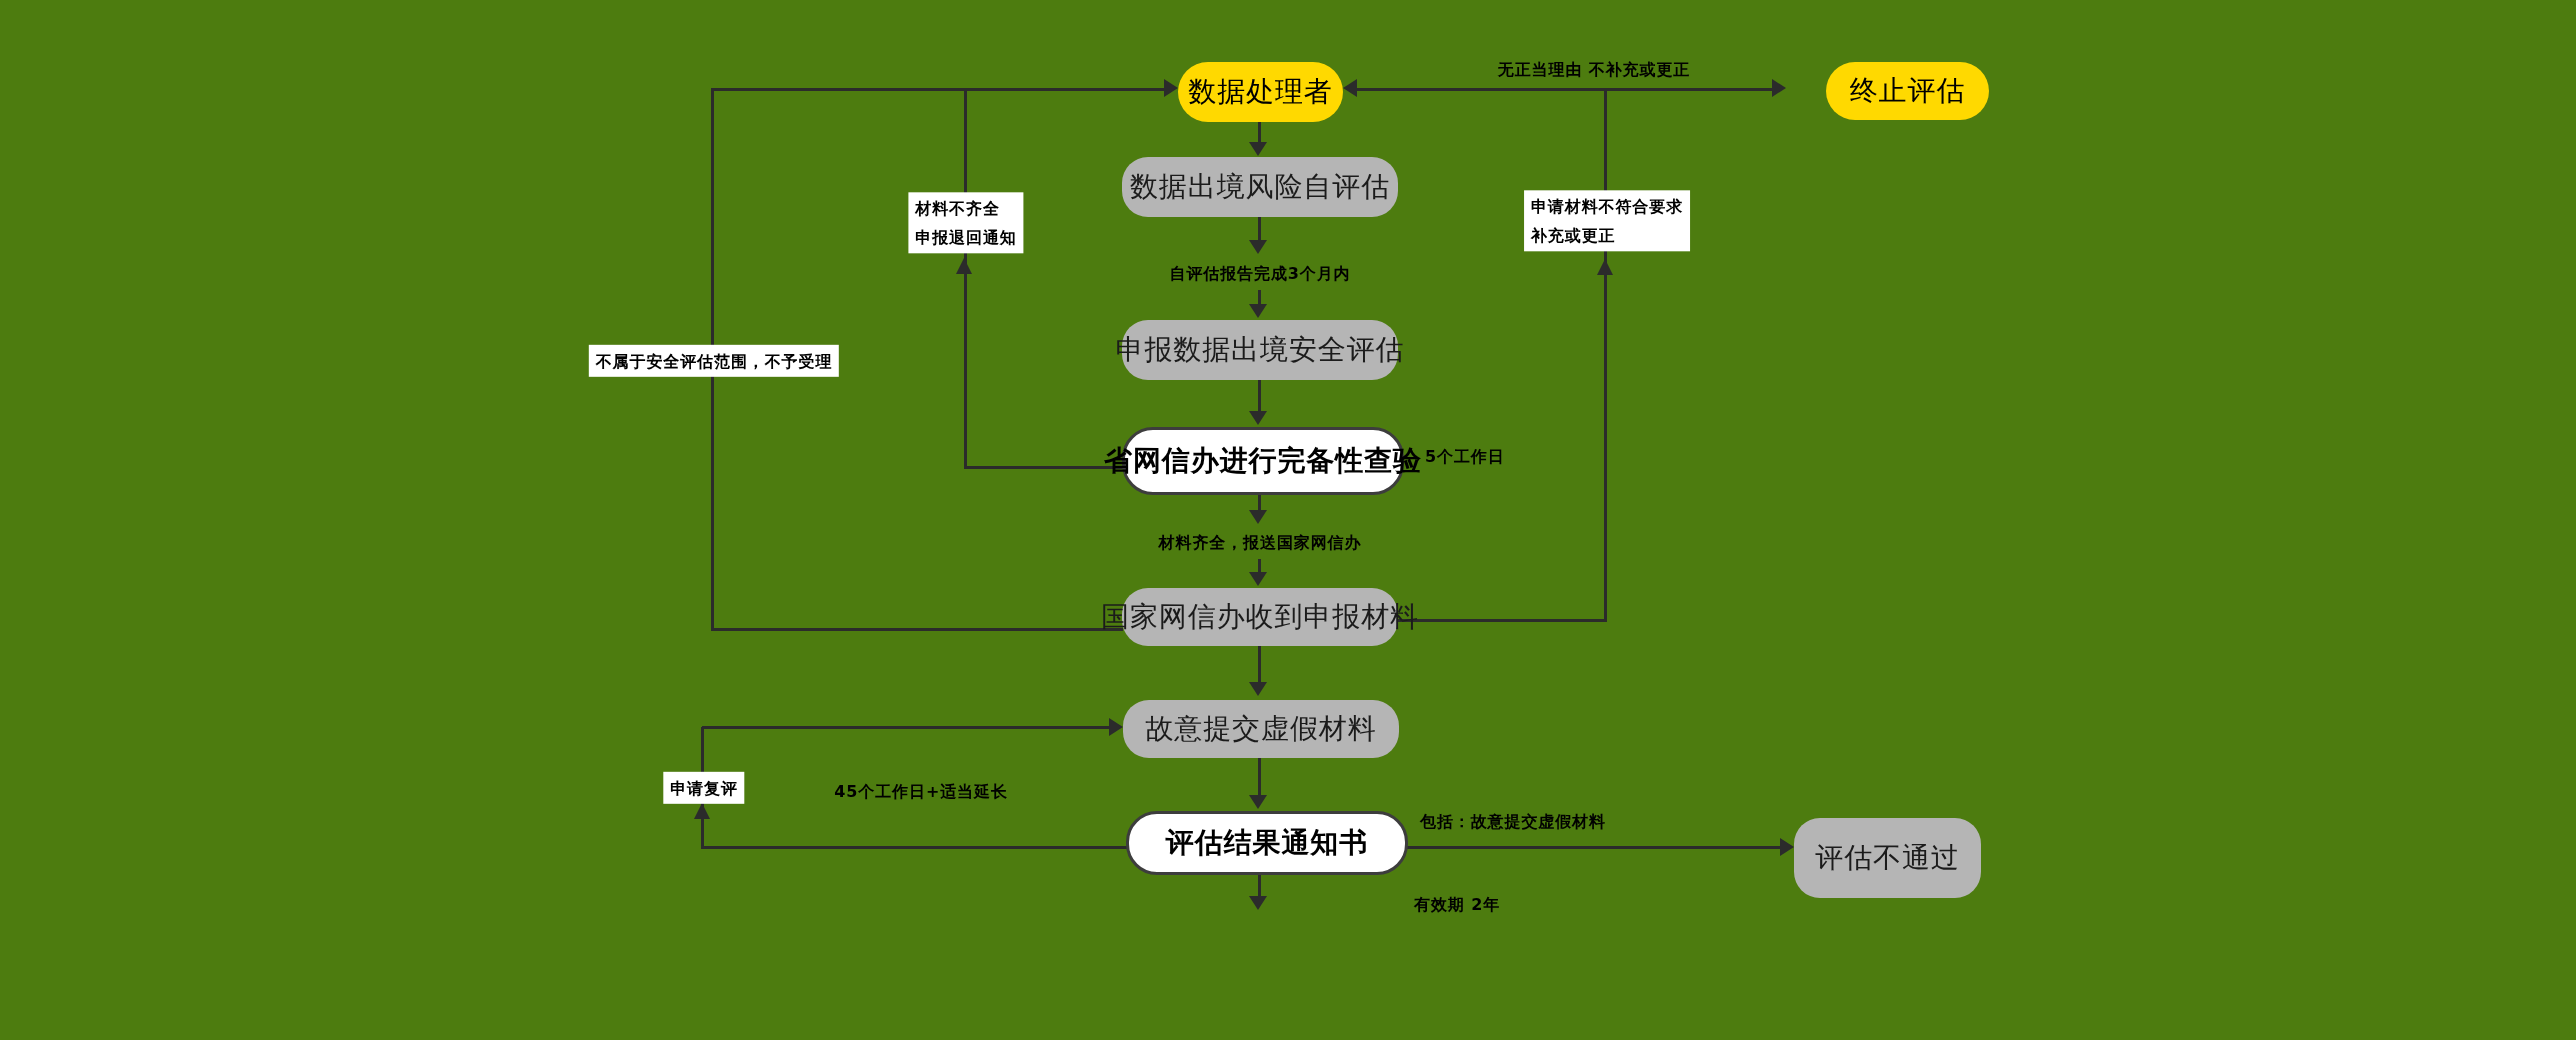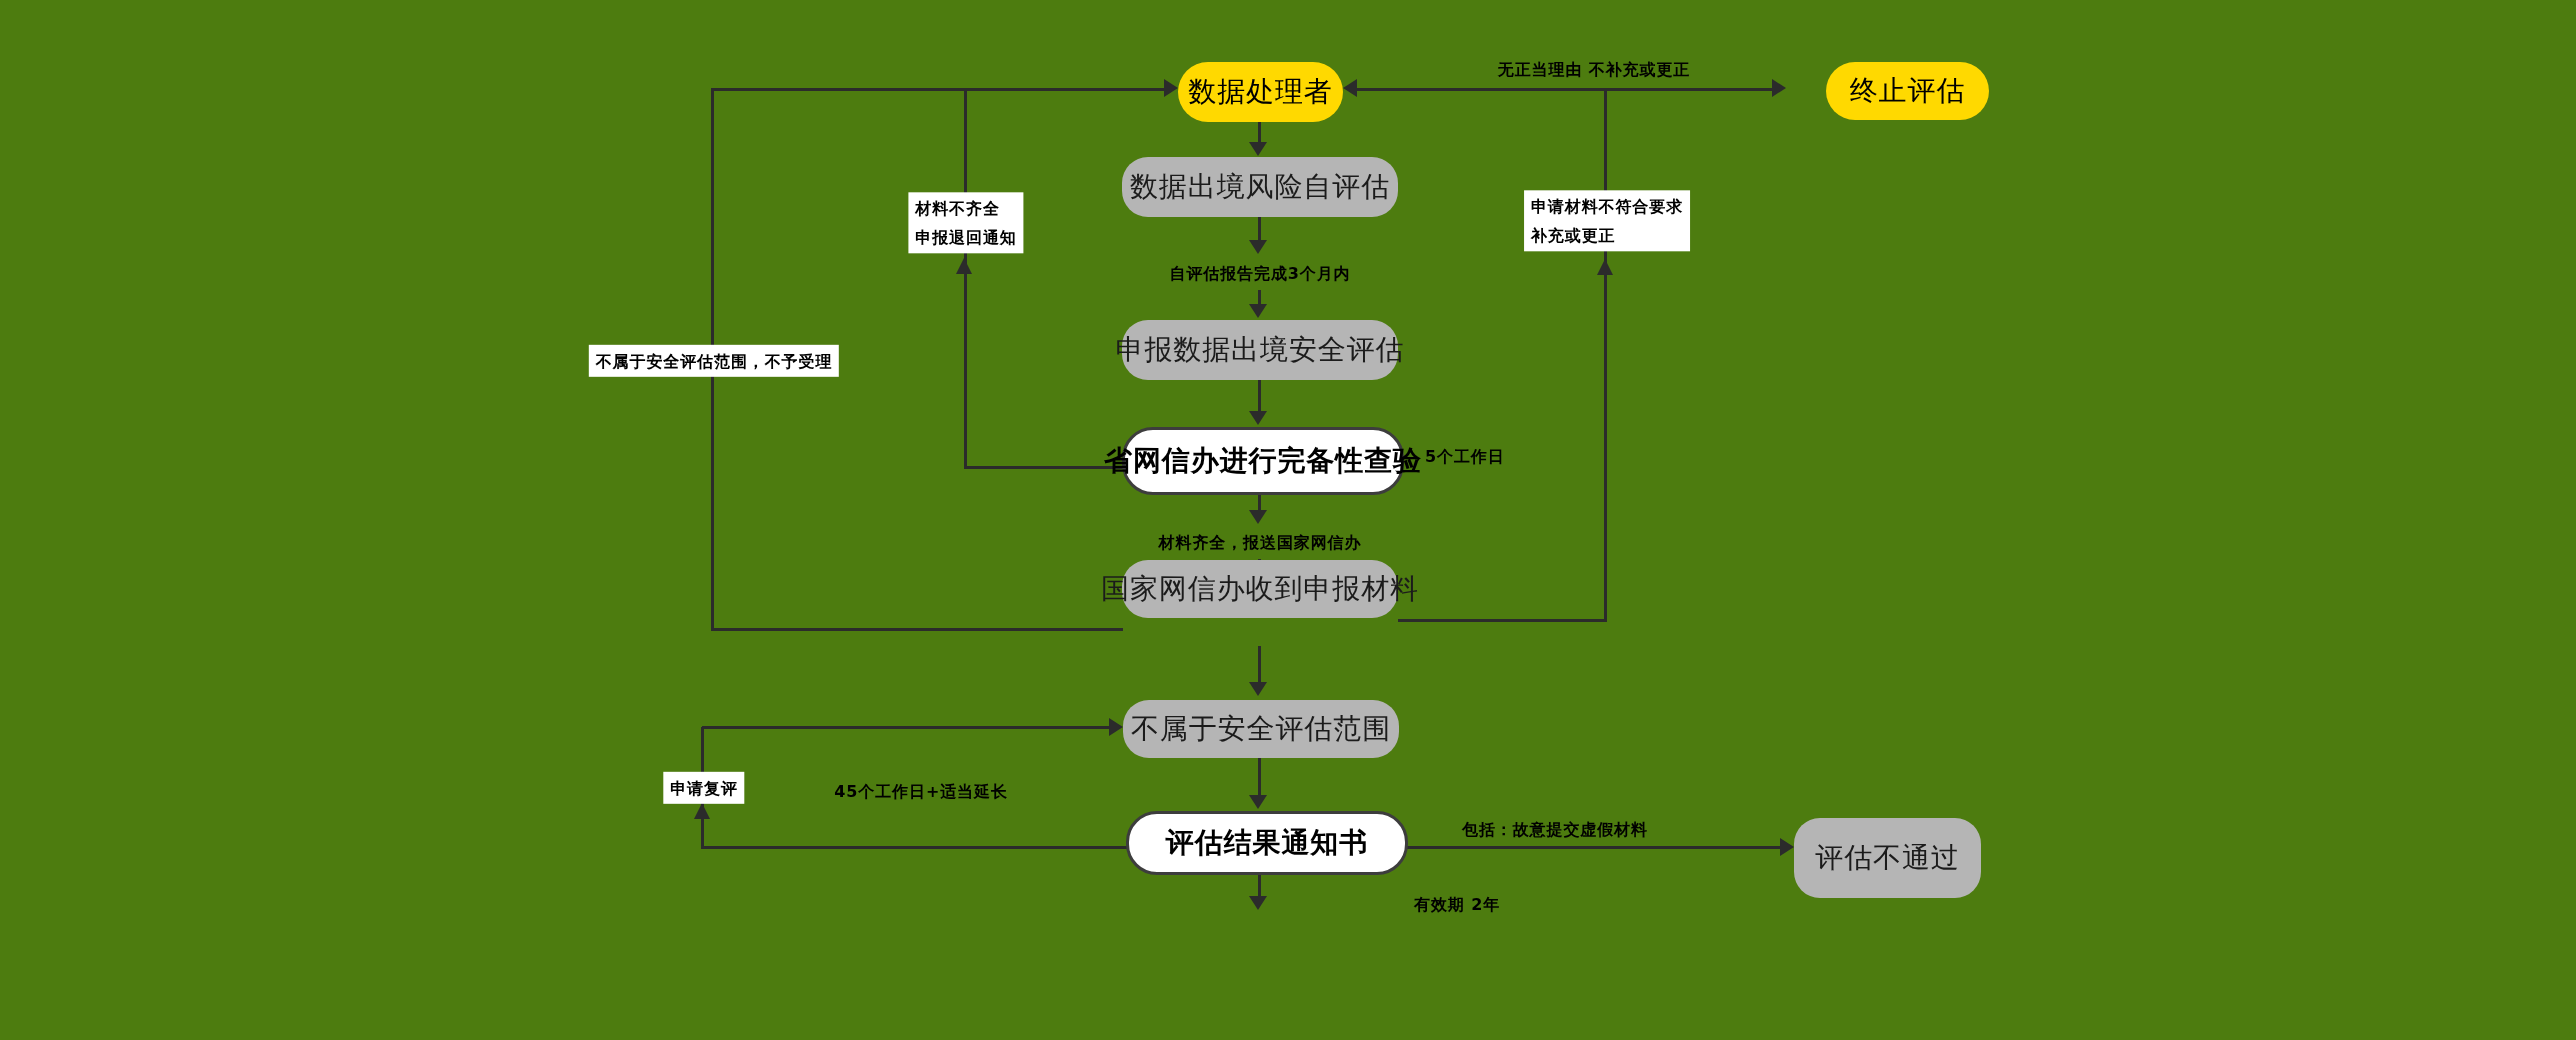--- a/index.html
+++ b/index.html
@@ -100,23 +100,23 @@
   <div class="node node-yellow" style="left:1178px;top:62px;width:165px;height:60px;">数据处理者</div>
 
   <div class="node node-yellow" style="left:1826px;top:62px;width:163px;height:58px;">终止评估</div>
 
   <div class="node node-gray" style="left:1122px;top:157px;width:276px;height:60px;">数据出境风险自评估</div>
 
   <div class="node node-gray" style="left:1122px;top:320px;width:276px;height:60px;">申报数据出境安全评估</div>
 
   <div class="node node-outline" style="left:1122px;top:427px;width:276px;height:62px;">省网信办进行完备性查验</div>
 
-  <div class="node node-gray" style="left:1122px;top:560px;width:276px;height:58px;">国家网信办收到申报材料</div>
+  <div class="node node-gray" style="left:1122px;top:588px;width:276px;height:58px;">国家网信办收到申报材料</div>
 
-  <div class="node node-gray" style="left:1123px;top:700px;width:276px;height:58px;">不属于安全评估范围</div>
+  <div class="node node-gray" style="left:1123px;top:700px;width:276px;height:58px;">故意提交虚假材料</div>
 
   <div class="node node-outline" style="left:1126px;top:811px;width:276px;height:58px;">评估结果通知书</div>
 
 
   <div class="node node-gray" style="left:1794px;top:818px;width:187px;height:80px;">评估不通过</div>
 
   <div class="lbl lbl-center" style="left:1594px;top:69px;">无正当理由 不补充或更正</div>
 
   <div class="lbl lbl-center" style="left:1260px;top:273px;">自评估报告完成3个月内</div>
 
@@ -133,18 +133,18 @@
   <div class="lbl lbl-center lbl-bg" style="left:714px;top:361px;">不属于安全评估范围，不予受理</div>
 
   <div class="lbl lbl-vcenter" style="left:1425px;top:456px;">5个工作日</div>
 
   <div class="lbl lbl-center" style="left:1260px;top:542px;">材料齐全，报送国家网信办</div>
 
   <div class="lbl lbl-center lbl-bg" style="left:704px;top:788px;">申请复评</div>
 
   <div class="lbl lbl-center" style="left:921px;top:791px;">45个工作日+适当延长</div>
 
-  <div class="lbl lbl-vcenter" style="left:1462px;top:821px;margin-top:8px;">包括：故意提交虚假材料</div>
+  <div class="lbl lbl-vcenter" style="left:1420px;top:821px;">包括：故意提交虚假材料</div>
 
   <div class="lbl lbl-vcenter" style="left:1414px;top:904px;">有效期 2年</div>
 
 </div>
 
 
 </body></html>

